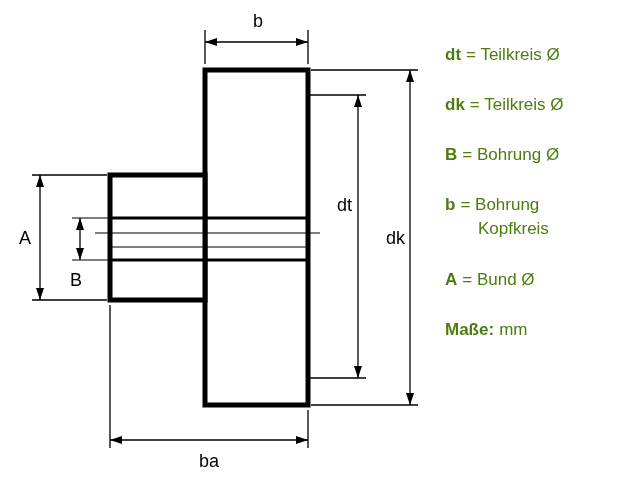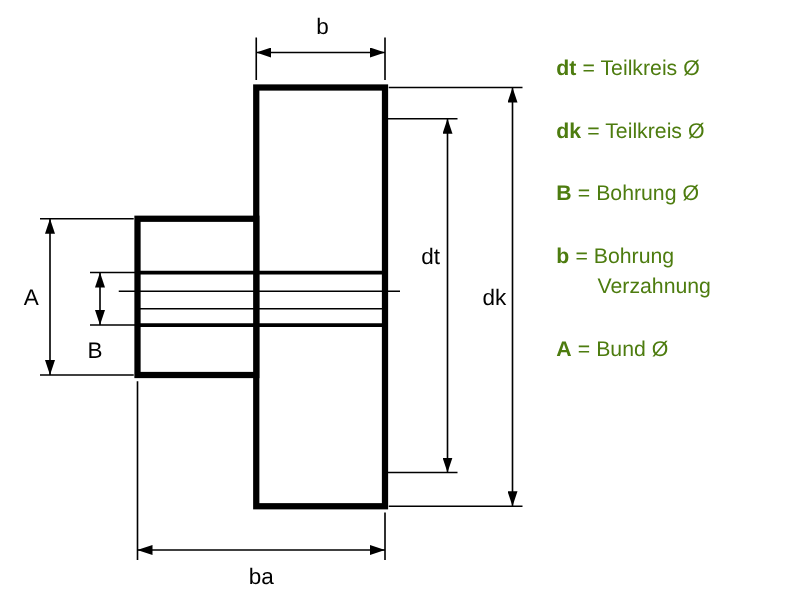--- a/index.html
+++ b/index.html
@@ -111,20 +111,23 @@
       <span class="sym">dt</span><span>= Teilkreis Ø</span>
     </div>
     <div class="legend-item">
       <span class="sym">dk</span><span>= Teilkreis Ø</span>
     </div>
     <div class="legend-item">
       <span class="sym">B</span><span>= Bohrung Ø</span>
     </div>
     <div class="legend-item">
       <span class="sym">b</span><span>= Bohrung</span>
-      <div class="legend-line2">Verzahnung</div>
+      <div class="legend-line2">Kopfkreis</div>
     </div>
     <div class="legend-item">
       <span class="sym">A</span><span>= Bund Ø</span>
+    </div>
+    <div class="legend-item units">
+      <span class="sym">Maße:</span><span>mm</span>
     </div>
   </div>
 
 </div>
 
 </body></html>

